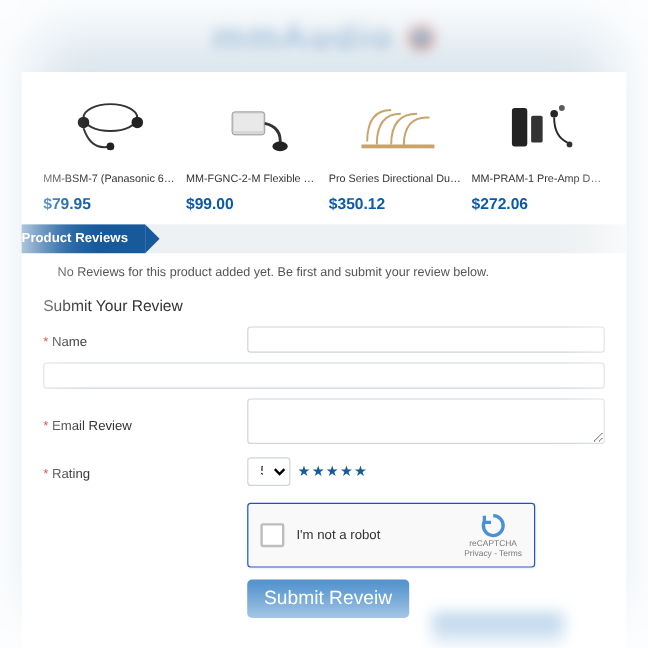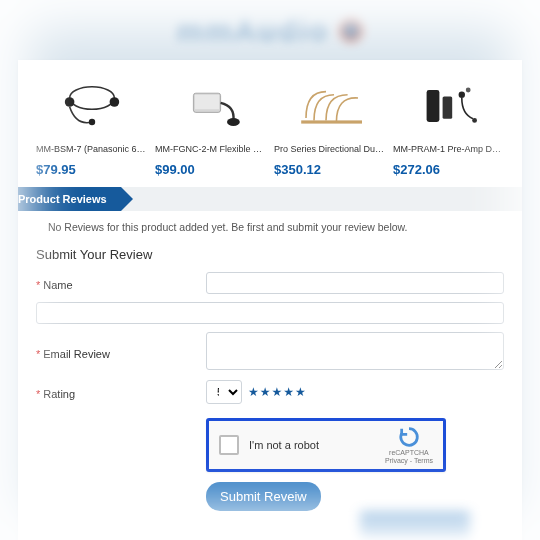--- a/index.html
+++ b/index.html
@@ -125,21 +125,21 @@
     padding: 4px 6px;
     font-family: inherit;
     font-size: 11px;
     background: #fff;
   }
   .field textarea { height: 38px; resize: vertical; }
   .rating-field { display:flex; align-items:center; gap:6px; }
   .rating-field select { width: 36px; }
   .stars { color: #165a9c; font-size: 12px; letter-spacing: 1px; }
   .captcha {
-    border:3px solid #1d4ed8;
+    border:1px solid #1d4ed8;
     border-radius:3px;
     background:#f9f9f9;
     width: 240px;
     height: 54px;
     display:flex; align-items:center;
     padding: 0 10px;
     box-shadow: 0 1px 2px rgba(0,0,0,.06);
     gap: 10px;
     margin: 6px 0 10px;
   }
@@ -149,23 +149,23 @@
     border-radius: 2px;
     background:#fff;
   }
   .captcha .ctext { font-size:11px; color:#333; flex:1; }
   .captcha .clogo { text-align:center; font-size:7px; color:#777; line-height:1.1; }
   .captcha .clogo svg { display:block; margin:0 auto 1px; }
   .submit-btn {
     background: #3a83c6;
     color: #fff;
     border: none;
-    border-radius: 14px;
+    border-radius: 4px;
     padding: 7px 14px;
-    font-size: 13px;
+    font-size: 16px;
     cursor: pointer;
   }
   .blur-bottom {
     position:absolute;
     right: 70px; bottom: 2px;
     width: 110px; height: 26px;
     background: #3a83c6;
     border-radius: 3px;
     filter: blur(6px);
     opacity:.8;

